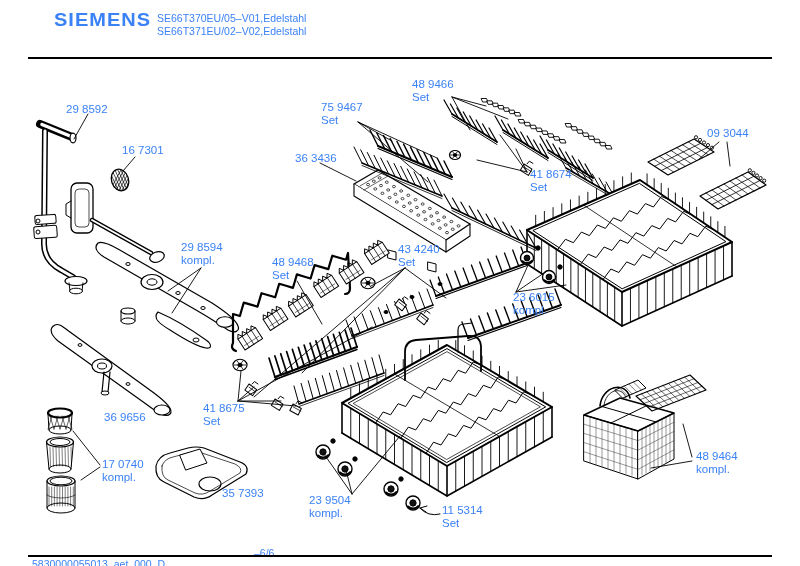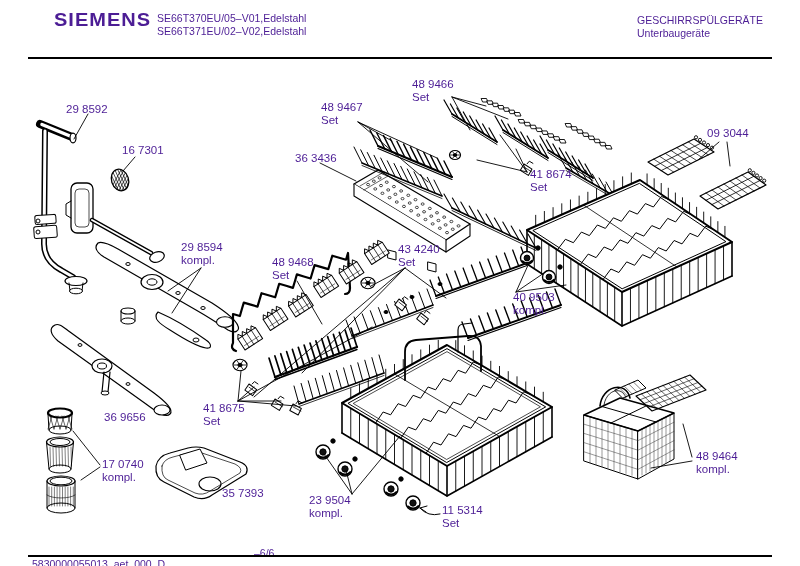--- a/index.html
+++ b/index.html
@@ -1,17 +1,17 @@
 <!DOCTYPE html>
 <html><head>
 <meta charset="utf-8">
 <style>
   html,body{margin:0;padding:0;background:#fff;}
   .page{position:relative;width:800px;height:566px;background:#fff;overflow:hidden;
-        font-family:"Liberation Sans",sans-serif;color:#4c1d95;}
+        font-family:"Liberation Sans",sans-serif;color:#3b82f6;}
   .brand{position:absolute;left:54px;top:8px;font-size:20px;font-weight:bold;
          letter-spacing:1px;transform:scaleY(.95);}
   .models{position:absolute;left:157px;top:12px;font-size:10.5px;line-height:12.5px;}
   .category{position:absolute;left:637px;top:14px;font-size:10.5px;line-height:12.5px;}
   .rule{position:absolute;left:28px;width:744px;height:2px;background:#000;}
   .rule-top{top:57px;}
   .rule-bottom{top:555px;}
   .doc{position:absolute;left:32px;top:534px;font-size:10.5px;margin-top:24px;}
   .page-num{position:absolute;left:210px;top:547px;font-size:10.5px;margin-left:44px;}
   .plabel{position:absolute;font-size:11.5px;line-height:13px;white-space:nowrap;}
@@ -21,24 +21,20 @@
 </style>
 </head>
 <body>
 
 <div class="page">
 
   <div class="brand">SIEMENS</div>
   <div class="models">
     <div>SE66T370EU/05–V01,Edelstahl</div>
     <div>SE66T371EU/02–V02,Edelstahl</div>
-  </div>
-  <div class="category">
-    <div>GESCHIRRSPÜLGERÄTE</div>
-    <div>Unterbaugeräte</div>
   </div>
   <div class="rule rule-top"></div>
 
   <svg id="art" width="800" height="566" viewBox="0 0 800 566">
     <g id="g-pipe">
         <path d="M40,124L72,137" fill="none" stroke="#000" stroke-width="8" stroke-linecap="round" stroke-linejoin="round"></path>
         <path d="M42,124.5L70,136" fill="none" stroke="#fff" stroke-width="3.5" stroke-linecap="round" stroke-linejoin="round"></path>
         <ellipse cx="73" cy="138" rx="3" ry="4.8" fill="#fff" stroke="#000" stroke-width="1.2"></ellipse>
         <path d="M45,131L44,244C44,256 50,264 61,270L73,277" fill="none" stroke="#000" stroke-width="6" stroke-linecap="round" stroke-linejoin="round"></path>
         <path d="M45,131L44,244C44,256 50,264 61,270L73,277" fill="none" stroke="#fff" stroke-width="3" stroke-linecap="round" stroke-linejoin="round"></path>
@@ -631,21 +627,21 @@
   </div>
   <div class="plabel" style="left:181px;top:241px">
     <span>29 8594</span>
     <span>kompl.</span>
   </div>
   <div class="plabel" style="left:295px;top:152px">
     <span>36 3436</span>
 
   </div>
   <div class="plabel" style="left:321px;top:101px">
-    <span>48 9467</span>
+    <span>75 9467</span>
     <span>Set</span>
   </div>
   <div class="plabel" style="left:412px;top:78px">
     <span>48 9466</span>
     <span>Set</span>
   </div>
   <div class="plabel" style="left:530px;top:168px">
     <span>41 8674</span>
     <span>Set</span>
   </div>
@@ -655,21 +651,21 @@
   </div>
   <div class="plabel" style="left:398px;top:243px">
     <span>43 4240</span>
     <span>Set</span>
   </div>
   <div class="plabel" style="left:272px;top:256px">
     <span>48 9468</span>
     <span>Set</span>
   </div>
   <div class="plabel" style="left:513px;top:291px">
-    <span>40 9503</span>
+    <span>23 6015</span>
     <span>kompl.</span>
   </div>
   <div class="plabel" style="left:203px;top:402px">
     <span>41 8675</span>
     <span>Set</span>
   </div>
   <div class="plabel" style="left:104px;top:411px">
     <span>36 9656</span>
 
   </div>

